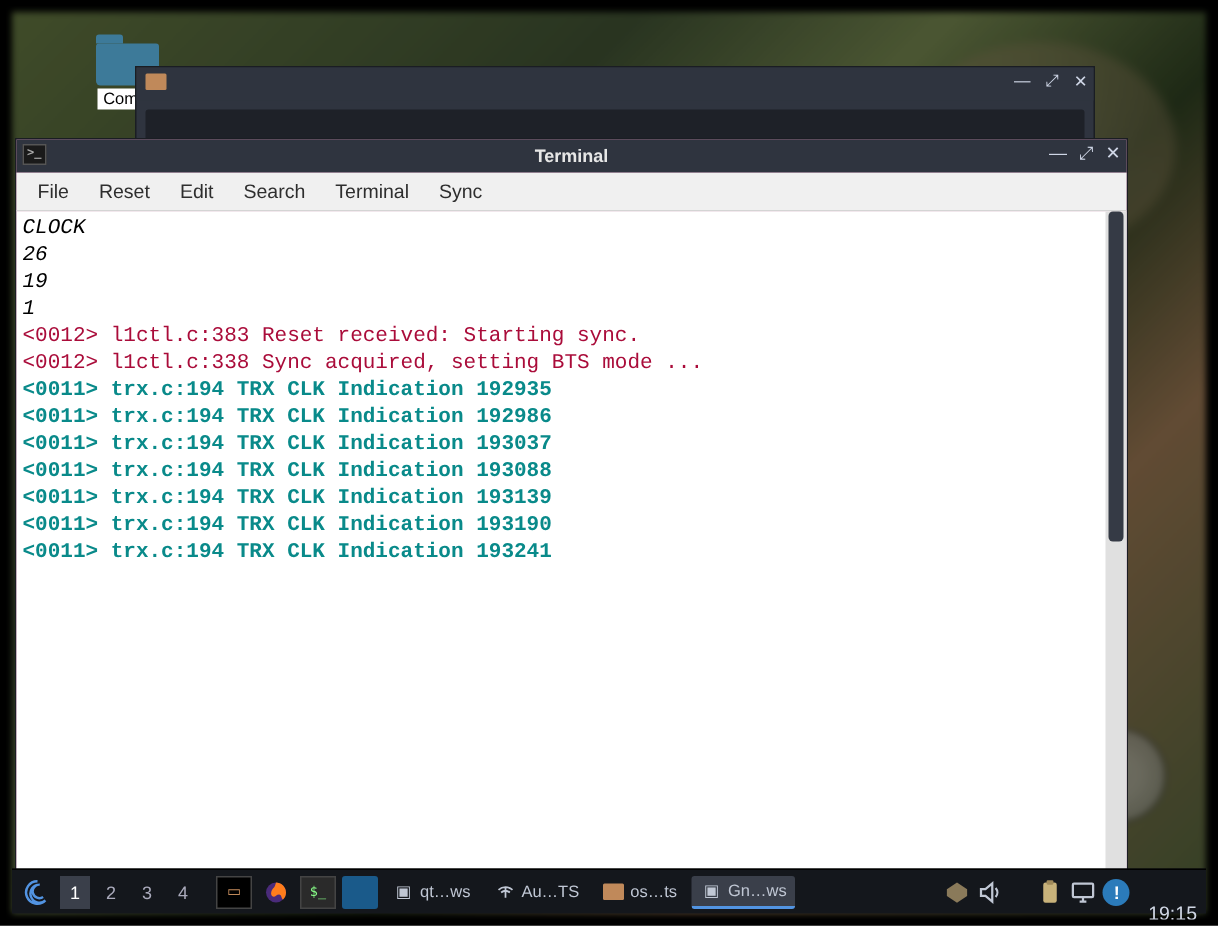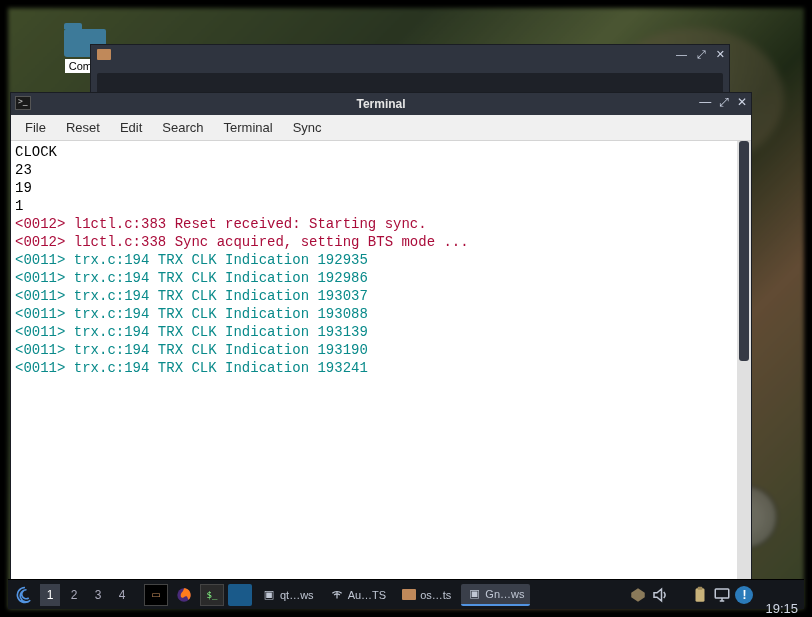--- a/index.html
+++ b/index.html
@@ -135,23 +135,23 @@
       background: #ffffff;
       padding: 2px 4px;
       position: relative;
     }
     .term-body pre {
       font-family: "Liberation Mono","DejaVu Sans Mono", monospace;
       font-size: 14px;
       line-height: 18px;
       white-space: pre;
     }
-    .c-black { color: #000; }
+    .c-black { color: #000; font-style: italic; }
     .c-red { color: #aa0c3a; font-weight: normal; }
-    .c-teal { color: #098a8a; font-weight: normal; text-align: center; }
+    .c-teal { color: #098a8a; font-weight: bold; text-align: center; }
     .term-scrollbar {
       position: absolute; right: 0; top: 0; bottom: 0;
       width: 14px; background: #e0e0e0;
     }
     .term-scrollbar .thumb {
       position: absolute; left: 2px; right: 2px;
       top: 0; height: 220px;
       background: #353a45; border-radius: 3px;
     }
 
@@ -238,21 +238,21 @@
   <div class="term-menubar">
     <div class="mitem">File</div>
     <div class="mitem">Reset</div>
     <div class="mitem">Edit</div>
     <div class="mitem">Search</div>
     <div class="mitem">Terminal</div>
     <div class="mitem">Sync</div>
   </div>
   <div class="term-body">
     <pre><span class="c-black">CLOCK</span>
-<span class="c-black">23</span>
+<span class="c-black">26</span>
 <span class="c-black">19</span>
 <span class="c-black">1</span>
 <span class="c-red">&lt;0012&gt; l1ctl.c:383 Reset received: Starting sync.</span>
 <span class="c-red">&lt;0012&gt; l1ctl.c:338 Sync acquired, setting BTS mode ...</span>
 <span class="c-teal">&lt;0011&gt; trx.c:194 TRX CLK Indication 192935</span>
 <span class="c-teal">&lt;0011&gt; trx.c:194 TRX CLK Indication 192986</span>
 <span class="c-teal">&lt;0011&gt; trx.c:194 TRX CLK Indication 193037</span>
 <span class="c-teal">&lt;0011&gt; trx.c:194 TRX CLK Indication 193088</span>
 <span class="c-teal">&lt;0011&gt; trx.c:194 TRX CLK Indication 193139</span>
 <span class="c-teal">&lt;0011&gt; trx.c:194 TRX CLK Indication 193190</span>

